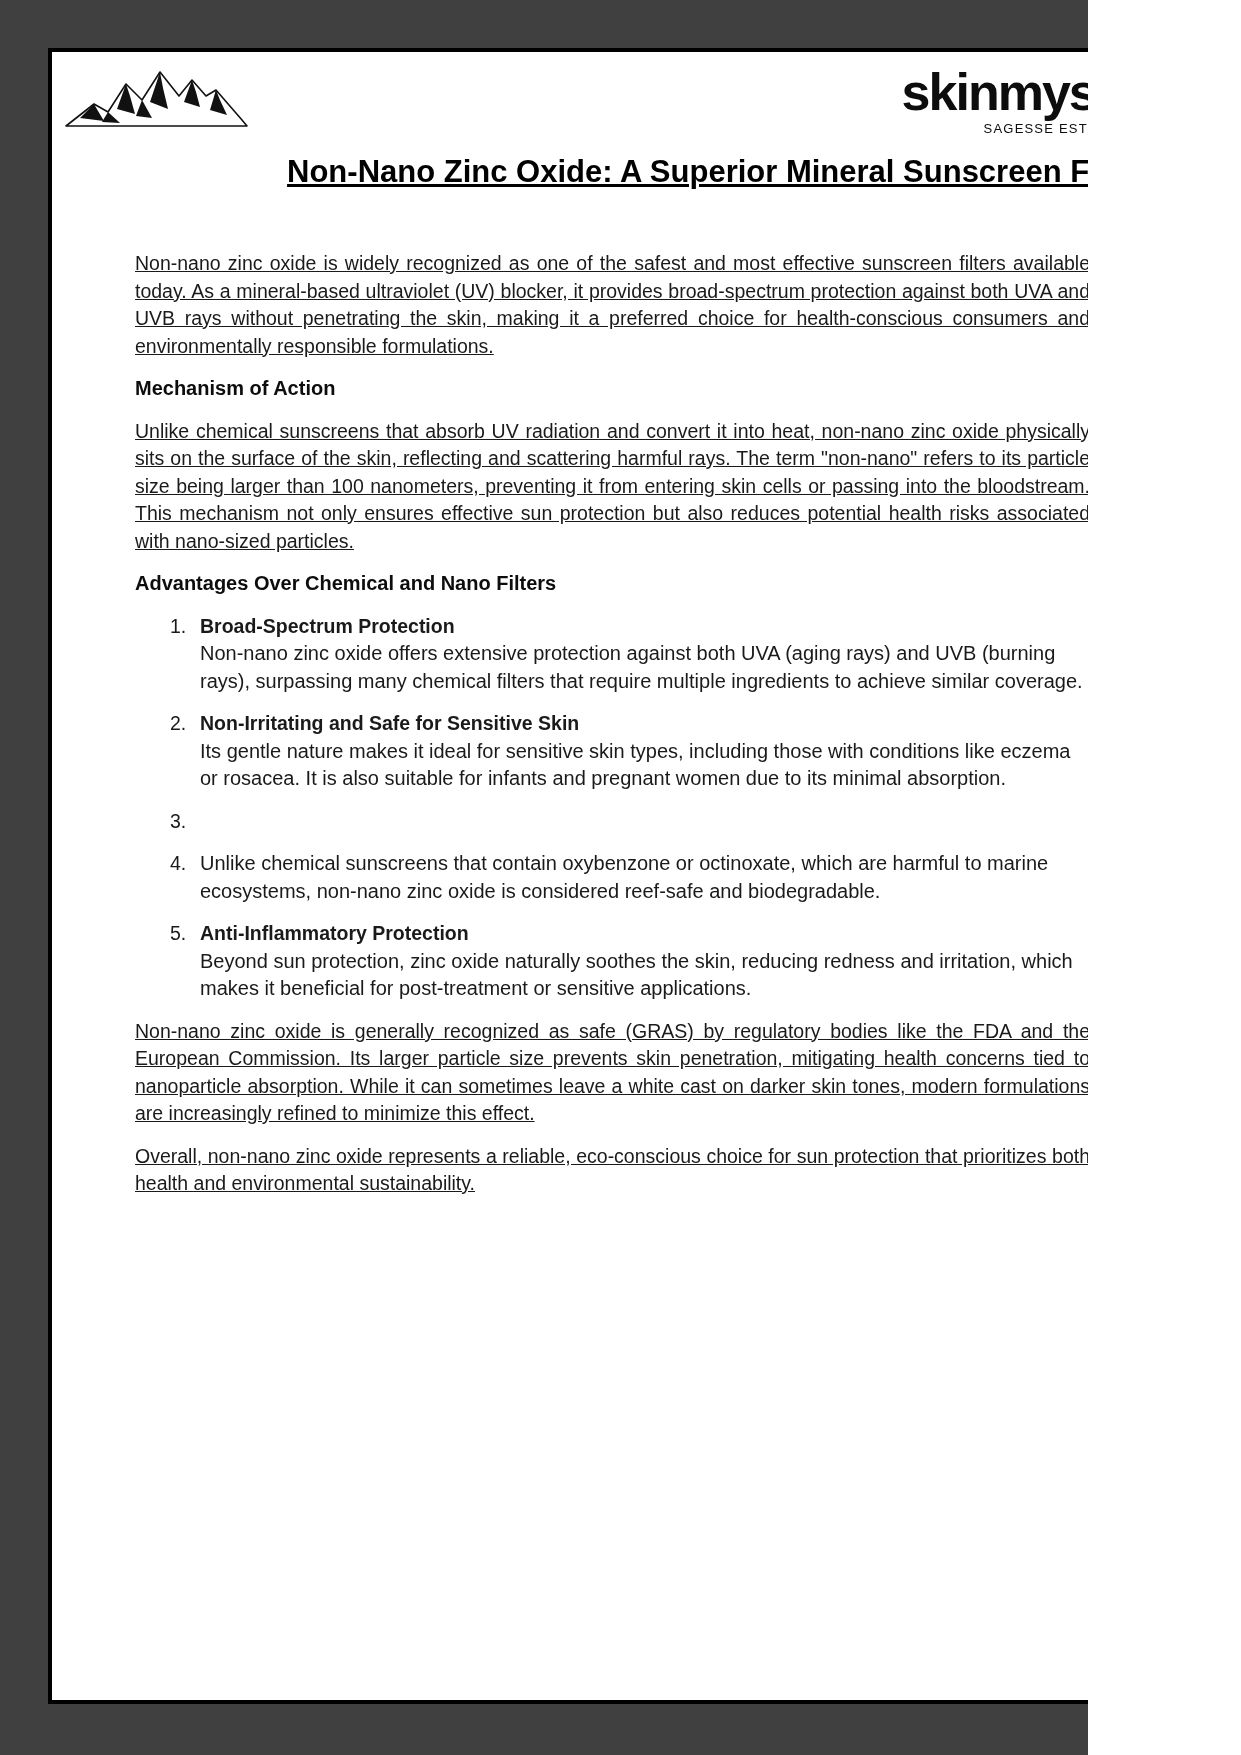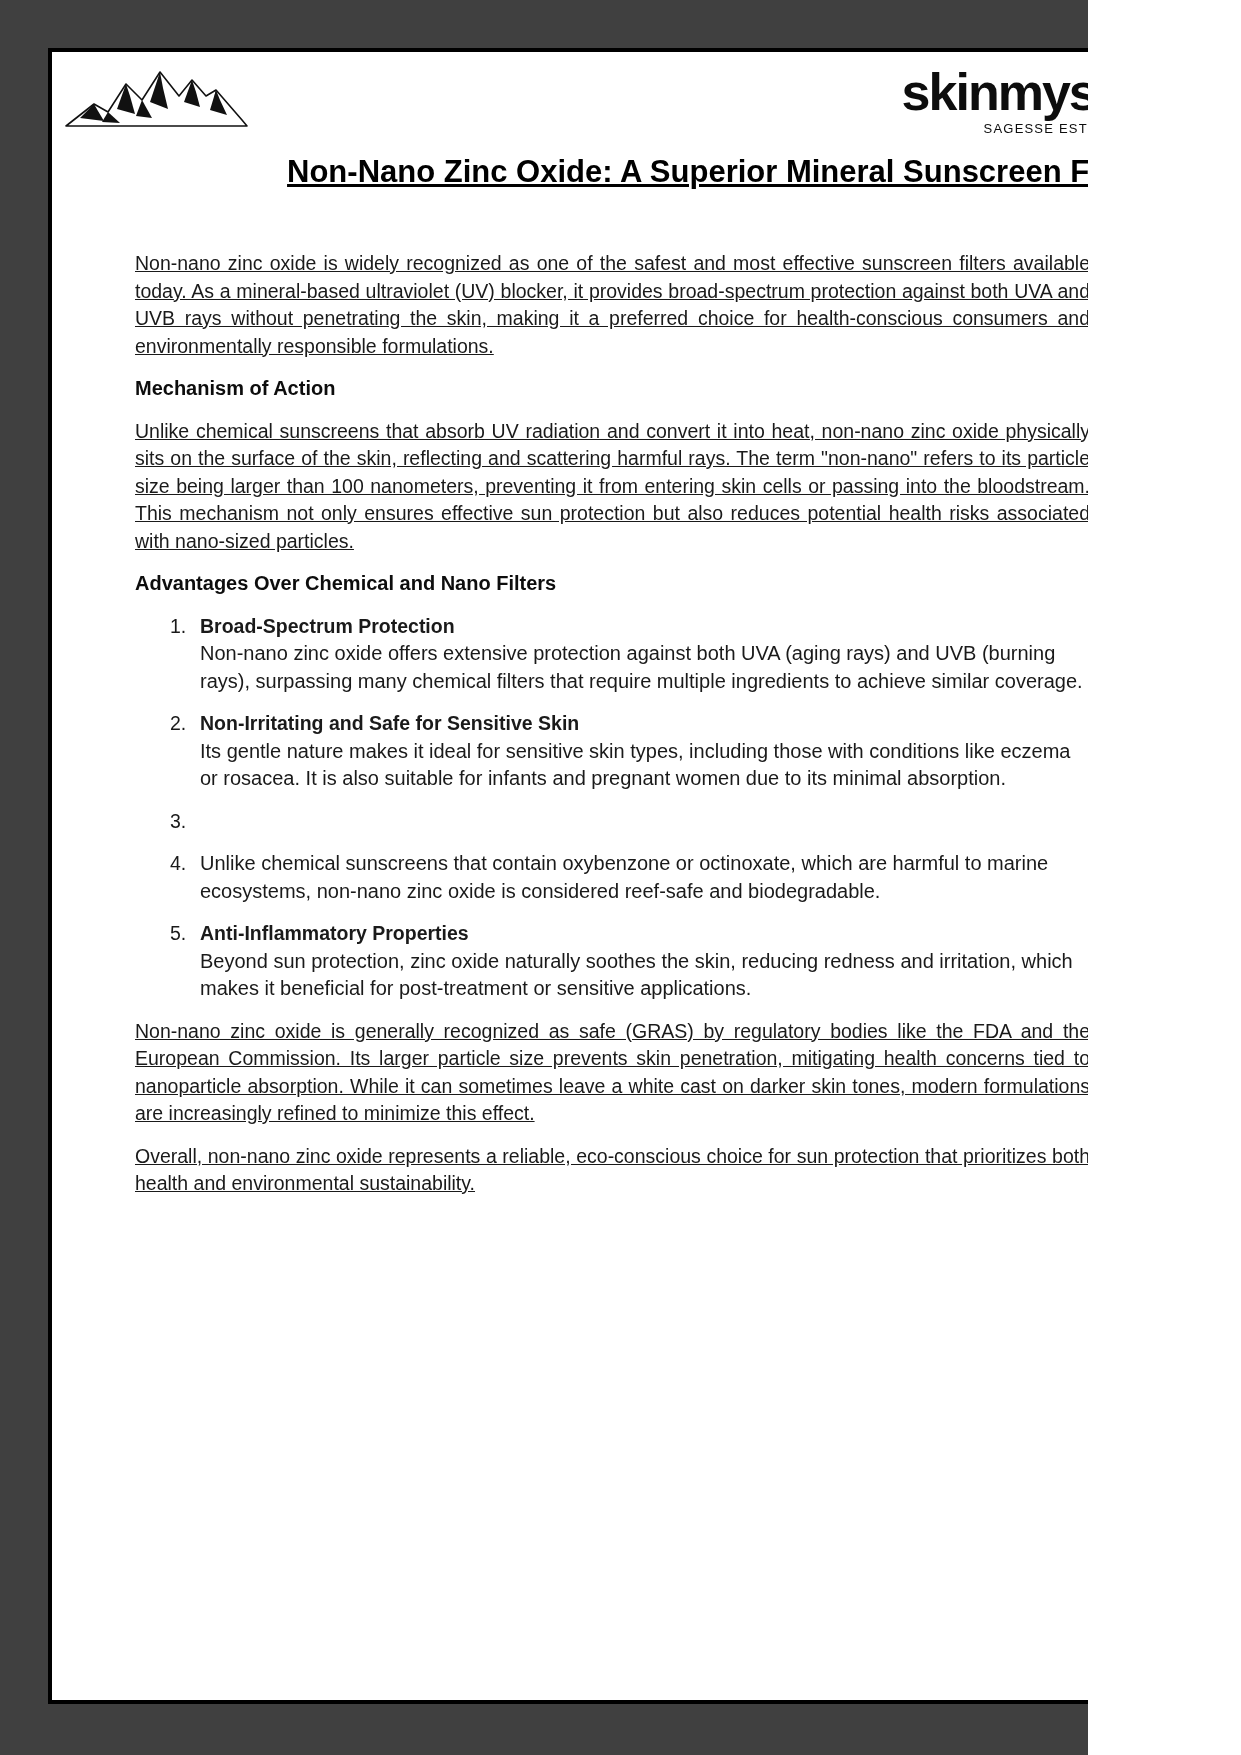--- a/index.html
+++ b/index.html
@@ -188,21 +188,21 @@
         </div>
         <div class="list-item">
           <span class="li-num">4.</span>
           <div class="li-body">
             <div class="li-text">Unlike chemical sunscreens that contain oxybenzone or octinoxate, which are harmful to marine ecosystems, non-nano zinc oxide is considered reef-safe and biodegradable.</div>
           </div>
         </div>
         <div class="list-item">
           <span class="li-num">5.</span>
           <div class="li-body">
-            <div class="li-title">Anti-Inflammatory Properties</div>
+            <div class="li-title">Anti-Inflammatory Protection</div>
             <div class="li-text">Beyond sun protection, zinc oxide naturally soothes the skin, reducing redness and irritation, which makes it beneficial for post-treatment or sensitive applications.</div>
           </div>
         </div>
       </div>
 
       <p class="para">Non-nano zinc oxide is generally recognized as safe (GRAS) by regulatory bodies like the FDA and the European Commission. Its larger particle size prevents skin penetration, mitigating health concerns tied to nanoparticle absorption. While it can sometimes leave a white cast on darker skin tones, modern formulations are increasingly refined to minimize this effect.</p>
 
       <p class="para">Overall, non-nano zinc oxide represents a reliable, eco-conscious choice for sun protection that prioritizes both health and environmental sustainability.</p>
     </div>
 

